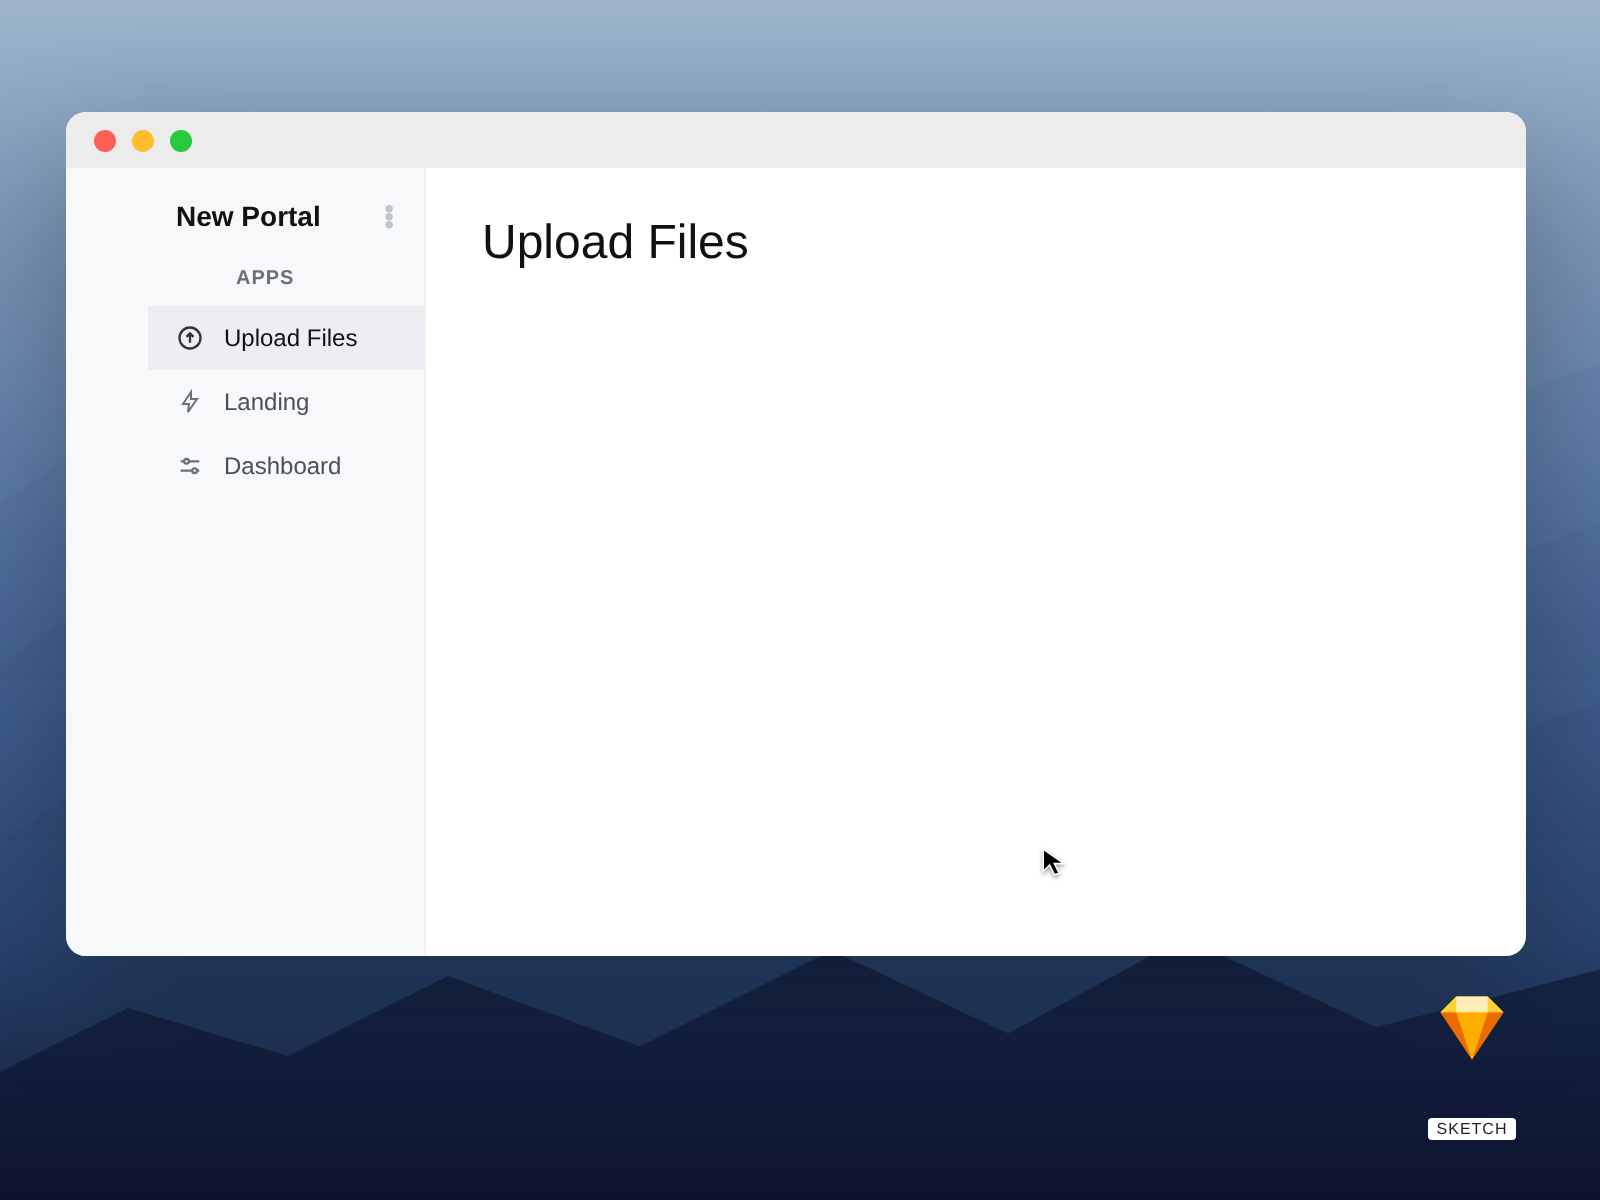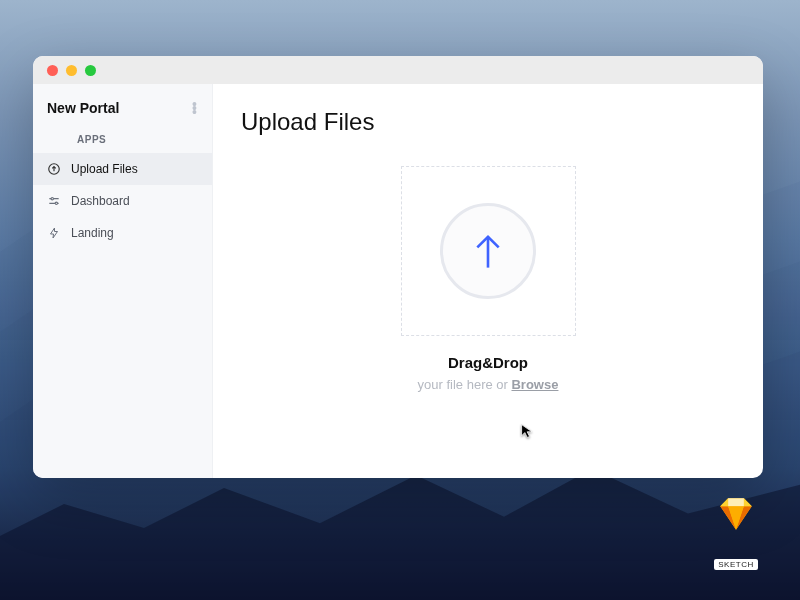--- a/index.html
+++ b/index.html
@@ -18,21 +18,21 @@
   .window {
     position:absolute; left:33px; top:56px; width:730px; height:422px;
     background:#fff; border-radius:10px; box-shadow:0 20px 60px rgba(0,0,0,.25);
     display:flex; flex-direction:column; overflow:hidden;
   }
   .titlebar { height:28px; background:#ececec; display:flex; align-items:center; padding-left:14px; gap:8px; }
   .tl-dot { width:11px; height:11px; border-radius:50%; }
   .tl-red{background:#ff5f56;} .tl-yel{background:#ffbd2e;} .tl-grn{background:#27c93f;}
 
   .body { flex:1; display:flex; }
-  .sidebar { width:180px; background:#f7f8fa; border-right:1px solid #eef0f3; display:flex; flex-direction:column; }
+  .sidebar { width:180px; background:#f7f8fa; border-right:1px solid #eef0f3; display:flex; flex-direction:column;padding-left:41px; }
   .sb-header { display:flex; align-items:center; justify-content:space-between; padding:16px 14px 12px 14px; }
   .sb-title { font-size:14px; font-weight:600; color:#111; }
   .sb-menu { color:#bfc5cf; font-size:14px; letter-spacing:1px; line-height:4px; }
   .sb-menu span{display:block;}
   .sb-section { font-size:10px; font-weight:700; color:#6a6f7a; letter-spacing:.5px; padding:6px 14px 8px;margin-left:30px; }
   .sb-item { display:flex; align-items:center; gap:10px; padding:9px 14px; font-size:12px; color:#4b4f57; cursor:pointer; }
   .sb-item.active { background:#eceef2; color:#111; }
   .sb-item .ic { width:14px; height:14px; display:flex; align-items:center; justify-content:center; color:#6a707c; }
   .sb-item.active .ic { color:#333; }
 
@@ -90,59 +90,41 @@
           <svg width="14" height="14" viewBox="0 0 24 24" fill="none" stroke="currentColor" stroke-width="2">
               <circle cx="12" cy="12" r="9"></circle>
               <path d="M12 16V8M9 11l3-3 3 3"></path>
             </svg>
         </span>
         <span>Upload Files</span>
       </div>
 
       <div class="sb-item">
         <span class="ic">
+          <svg width="12" height="14" viewBox="0 0 24 24" fill="none" stroke="currentColor" stroke-width="2">
+              <path d="M13 2 5 14h6l-1 8 9-13h-6l0-7z"></path>
+            </svg>
+        </span>
+        <span>Landing</span>
+      </div>
+
+      <div class="sb-item">
+        <span class="ic">
           <svg width="14" height="14" viewBox="0 0 24 24" fill="none" stroke="currentColor" stroke-width="2">
               <path d="M4 8h16M4 16h16"></path>
               <circle cx="9" cy="8" r="2" fill="#fff"></circle>
               <circle cx="16" cy="16" r="2" fill="#fff"></circle>
             </svg>
         </span>
         <span>Dashboard</span>
       </div>
-
-      <div class="sb-item">
-        <span class="ic">
-          <svg width="12" height="14" viewBox="0 0 24 24" fill="none" stroke="currentColor" stroke-width="2">
-              <path d="M13 2 5 14h6l-1 8 9-13h-6l0-7z"></path>
-            </svg>
-        </span>
-        <span>Landing</span>
-      </div>
     </aside>
 
     <main class="main">
       <h1>Upload Files</h1>
-      <div class="drop-wrap">
-        <div class="drop-zone">
-          <div class="circle">
-            <div class="arrow">
-              <svg viewBox="0 0 24 32" width="30" height="38">
-                  <path d="M12 30V4"></path>
-                  <path d="M3 13l9-9 9 9"></path>
-                </svg>
-            </div>
-          </div>
-        </div>
-        <div class="caption">
-          <div class="t1">Drag&amp;Drop</div>
-          <div class="t2">
-            <span>your file here or </span><span class="browse">Browse</span>
-          </div>
-        </div>
-      </div>
     </main>
   </div>
 
   <div class="cursor">
     <svg viewBox="0 0 20 20" width="16" height="16">
         <path d="M2 2l0 14 4-4 3 6 3-1-3-6 6 0z" fill="#000" stroke="#fff" stroke-width="1"></path>
       </svg>
   </div>
 </div>
 

